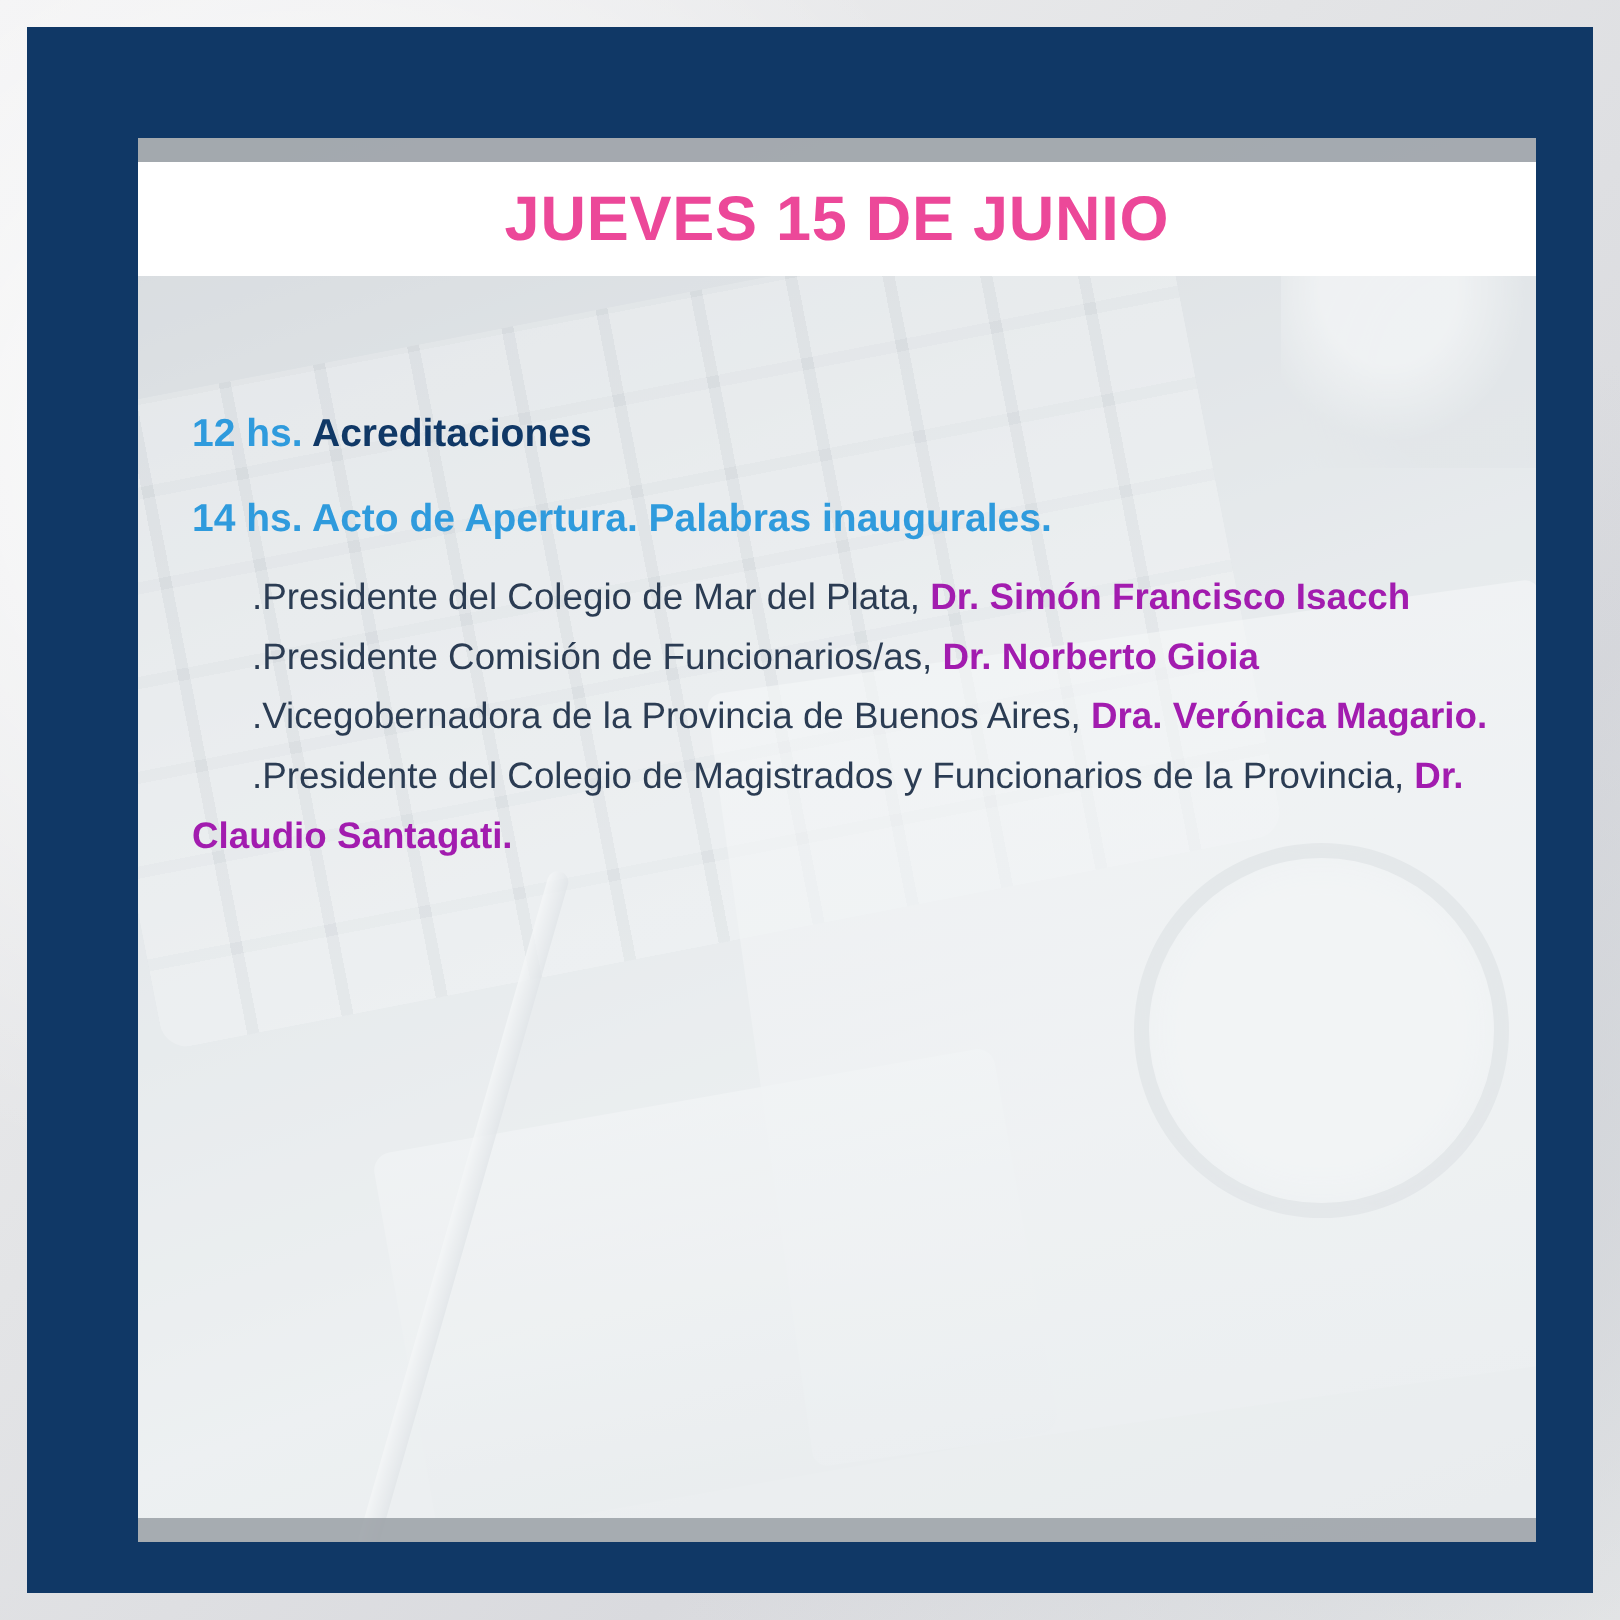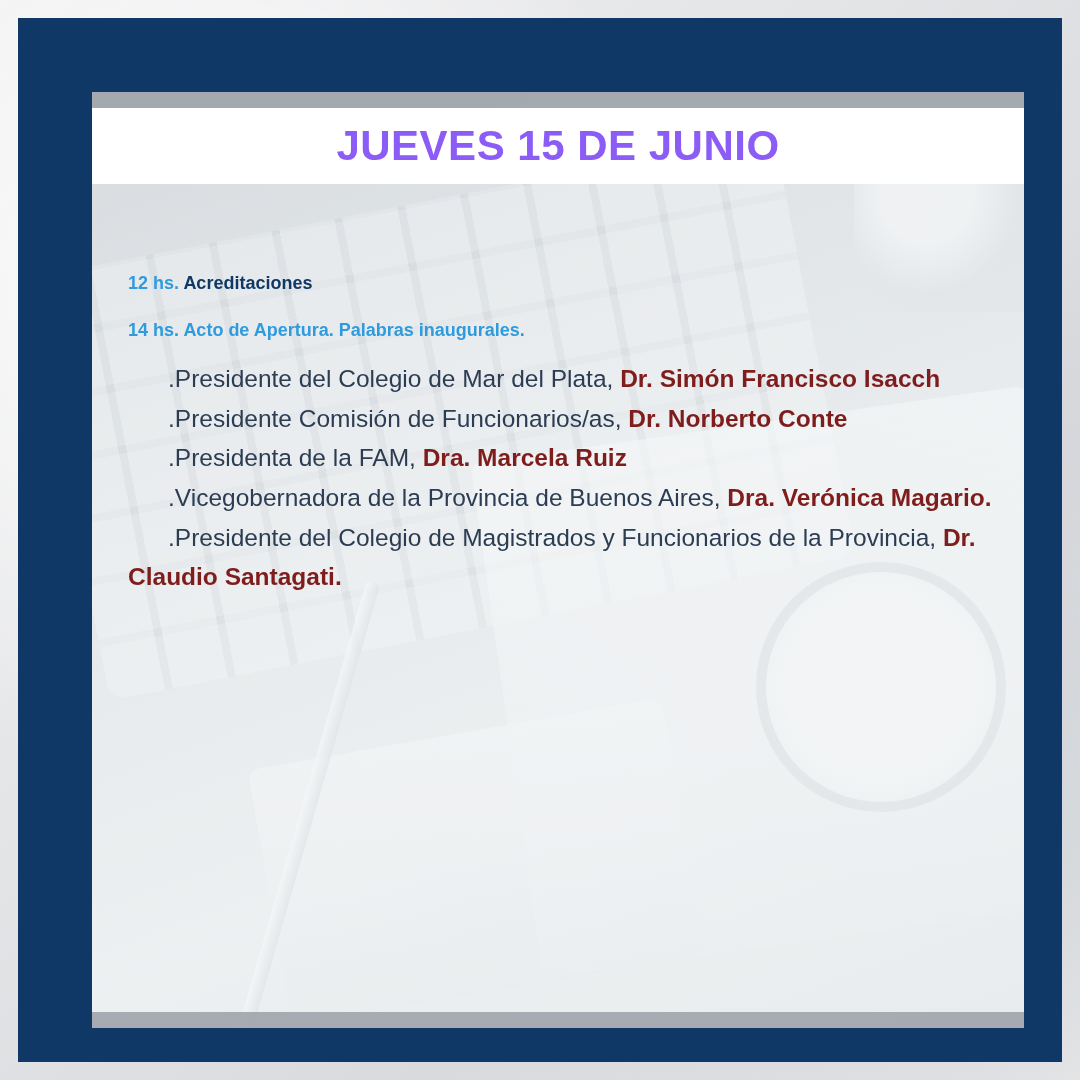--- a/index.html
+++ b/index.html
@@ -151,36 +151,36 @@
     left: 0;
     top: 16px;
     width: 100%;
     height: 76px;
     background: #ffffff;
     display: flex;
     align-items: center;
     justify-content: center;
   }
   .title-text {
-    color: #8b5cf6;
+    color: #ec4899;
     font-size: 42px;
     font-weight: bold;
     letter-spacing: 0.5px;
     font-family: "Liberation Sans", sans-serif;
   }
 
   
   .content {
     position: absolute;
     left: 36px;
     top: 180px;
     width: 870px;
   }
   .schedule-line {
-    font-size: 18px;
+    font-size: 26px;
     line-height: 1.25;
     color: #103866;
     font-weight: bold;
     margin-bottom: 24px;
   }
   .schedule-line .time {
     color: #2f9bdd;
   }
   .schedule-line.second {
     color: #2f9bdd;
@@ -190,21 +190,21 @@
     font-size: 24.5px;
     line-height: 1.62;
     color: #2b3c53;
   }
   .speakers .role {
     font-weight: normal;
     margin-left: 40px;
   }
   .speakers .name {
     font-weight: bold;
-    color: #7f1d1d;
+    color: #a21caf;
   }
   .speaker-item {
     display: block;
   }
 </style>
 </head>
 <body>
 
 <div id="poster">
 
@@ -241,24 +241,21 @@
         <div class="schedule-line second">
           <span class="time">14 hs.</span>
           <span>Acto de Apertura. Palabras inaugurales.</span>
         </div>
 
         <div class="speakers">
           <span class="speaker-item">
             <span class="role">.Presidente del Colegio de Mar del Plata, </span><span class="name">Dr. Simón Francisco Isacch</span>
           </span>
           <span class="speaker-item">
-            <span class="role">.Presidente Comisión de Funcionarios/as, </span><span class="name">Dr. Norberto Conte</span>
-          </span>
-          <span class="speaker-item">
-            <span class="role">.Presidenta de la FAM, </span><span class="name">Dra. Marcela Ruiz</span>
+            <span class="role">.Presidente Comisión de Funcionarios/as, </span><span class="name">Dr. Norberto Gioia</span>
           </span>
           <span class="speaker-item">
             <span class="role">.Vicegobernadora de la Provincia de Buenos Aires, </span><span class="name">Dra. Verónica Magario.</span>
           </span>
           <span class="speaker-item">
             <span class="role">.Presidente del Colegio de Magistrados y Funcionarios de la Provincia, </span><span class="name">Dr. Claudio Santagati.</span>
           </span>
         </div>
 
       </div>

